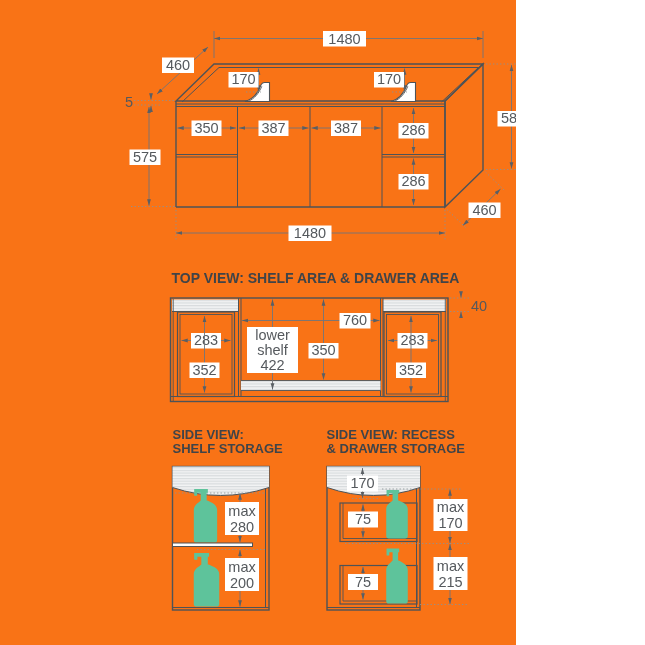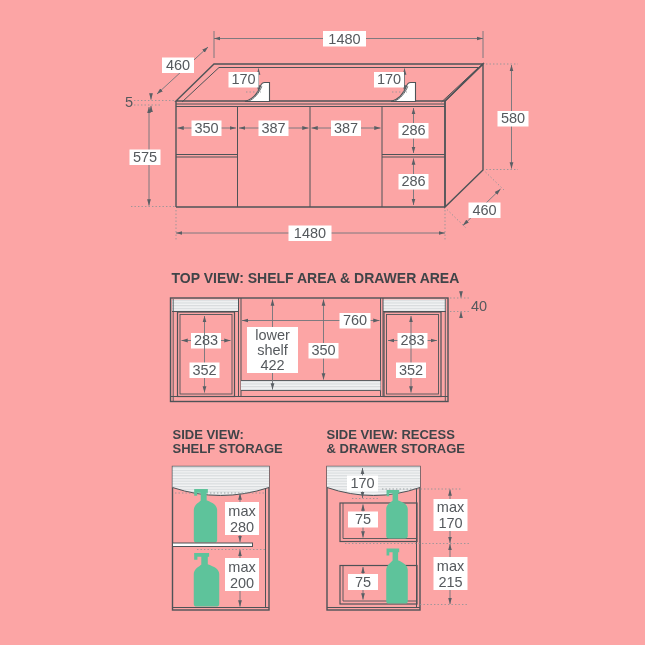--- a/index.html
+++ b/index.html
@@ -1,16 +1,16 @@
 <!DOCTYPE html>
 <html><head>
 <meta charset="utf-8">
 <style>
   html,body{margin:0;padding:0;background:#ffffff;}
-  .stage{width:645px;height:645px;position:relative;background:#fca5a5;overflow:hidden;}
+  .stage{width:516px;height:645px;position:relative;background:#f97316;overflow:hidden;}
   svg{display:block;}
   text{font-family:"Liberation Sans",sans-serif;}
   .dim{font-size:14.5px;fill:#55595d;}
   .title{font-size:14px;font-weight:bold;fill:#404448;}
   .title-sm{font-size:13px;font-weight:bold;fill:#404448;}
   .ol{stroke:#4e5357;fill:none;}
   .ol14{stroke:#4e5357;stroke-width:1.4;fill:none;}
   .ol10{stroke:#4e5357;stroke-width:1;fill:none;}
   .dimln{stroke:#70757a;stroke-width:0.9;fill:none;}
   .dot{stroke:#8d9296;stroke-width:0.85;fill:none;stroke-dasharray:1.4,2.1;}

